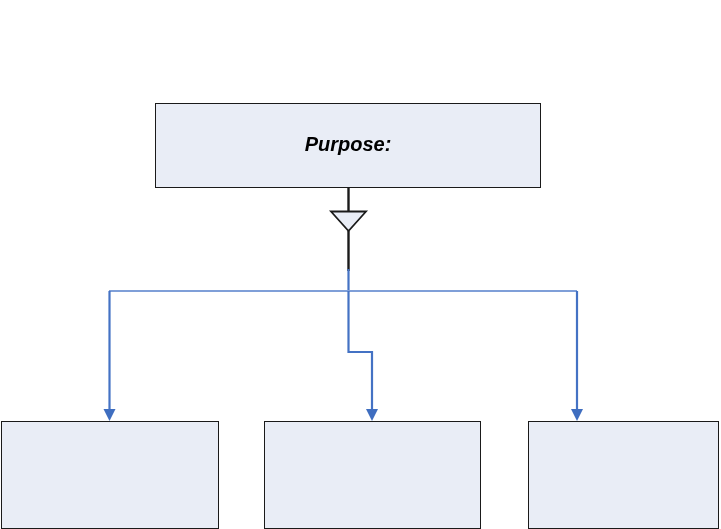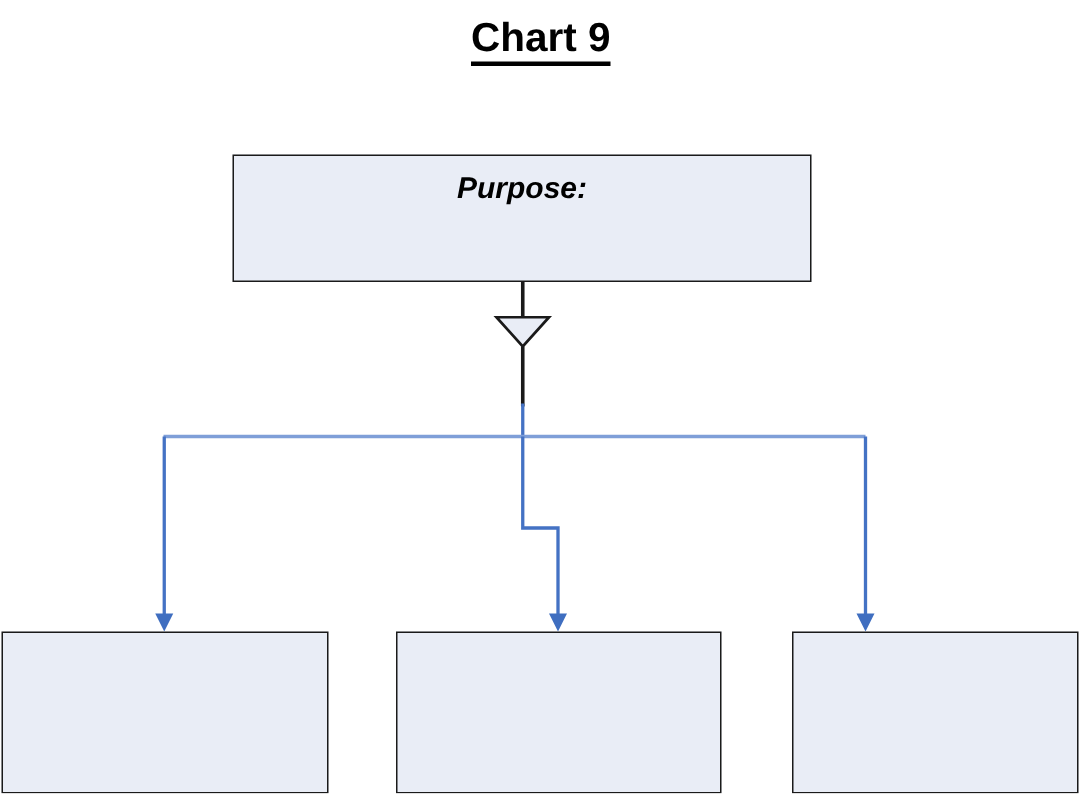--- a/index.html
+++ b/index.html
@@ -50,21 +50,21 @@
     font-size: 20px;
     color: #000000;
   }
   #box-purpose {
     left: 155px;
     top: 103px;
     width: 386px;
     height: 85px;
   }
   #box-purpose .node-label {
-    margin-top: 11px;
+    margin-top: 29px;
     text-align: center;
   }
   #box-child-1 {
     left: 1px;
     top: 421px;
     width: 218px;
     height: 108px;
   }
   #box-child-2 {
     left: 264px;
@@ -85,23 +85,20 @@
     top: 0;
     width: 721px;
     height: 529px;
   }
 </style>
 </head>
 <body>
 
 <div id="canvas">
 
-  <div id="chart-title">
-    <span class="underline">Chart 9</span>
-  </div>
 
   <svg id="connectors" viewBox="0 0 721 529" xmlns="http://www.w3.org/2000/svg">
 
     <line x1="348.5" y1="188" x2="348.5" y2="212" stroke="#1a1a1a" stroke-width="2.4"></line>
 
     <polygon points="331,211.5 366,211.5 348.5,231" fill="#e9edf6" stroke="#1a1a1a" stroke-width="1.8"></polygon>
     <line x1="348.5" y1="231" x2="348.5" y2="271" stroke="#1a1a1a" stroke-width="2.4"></line>
 
     <line x1="348.5" y1="269" x2="348.5" y2="291" stroke="#4472c4" stroke-width="2.2"></line>
 

